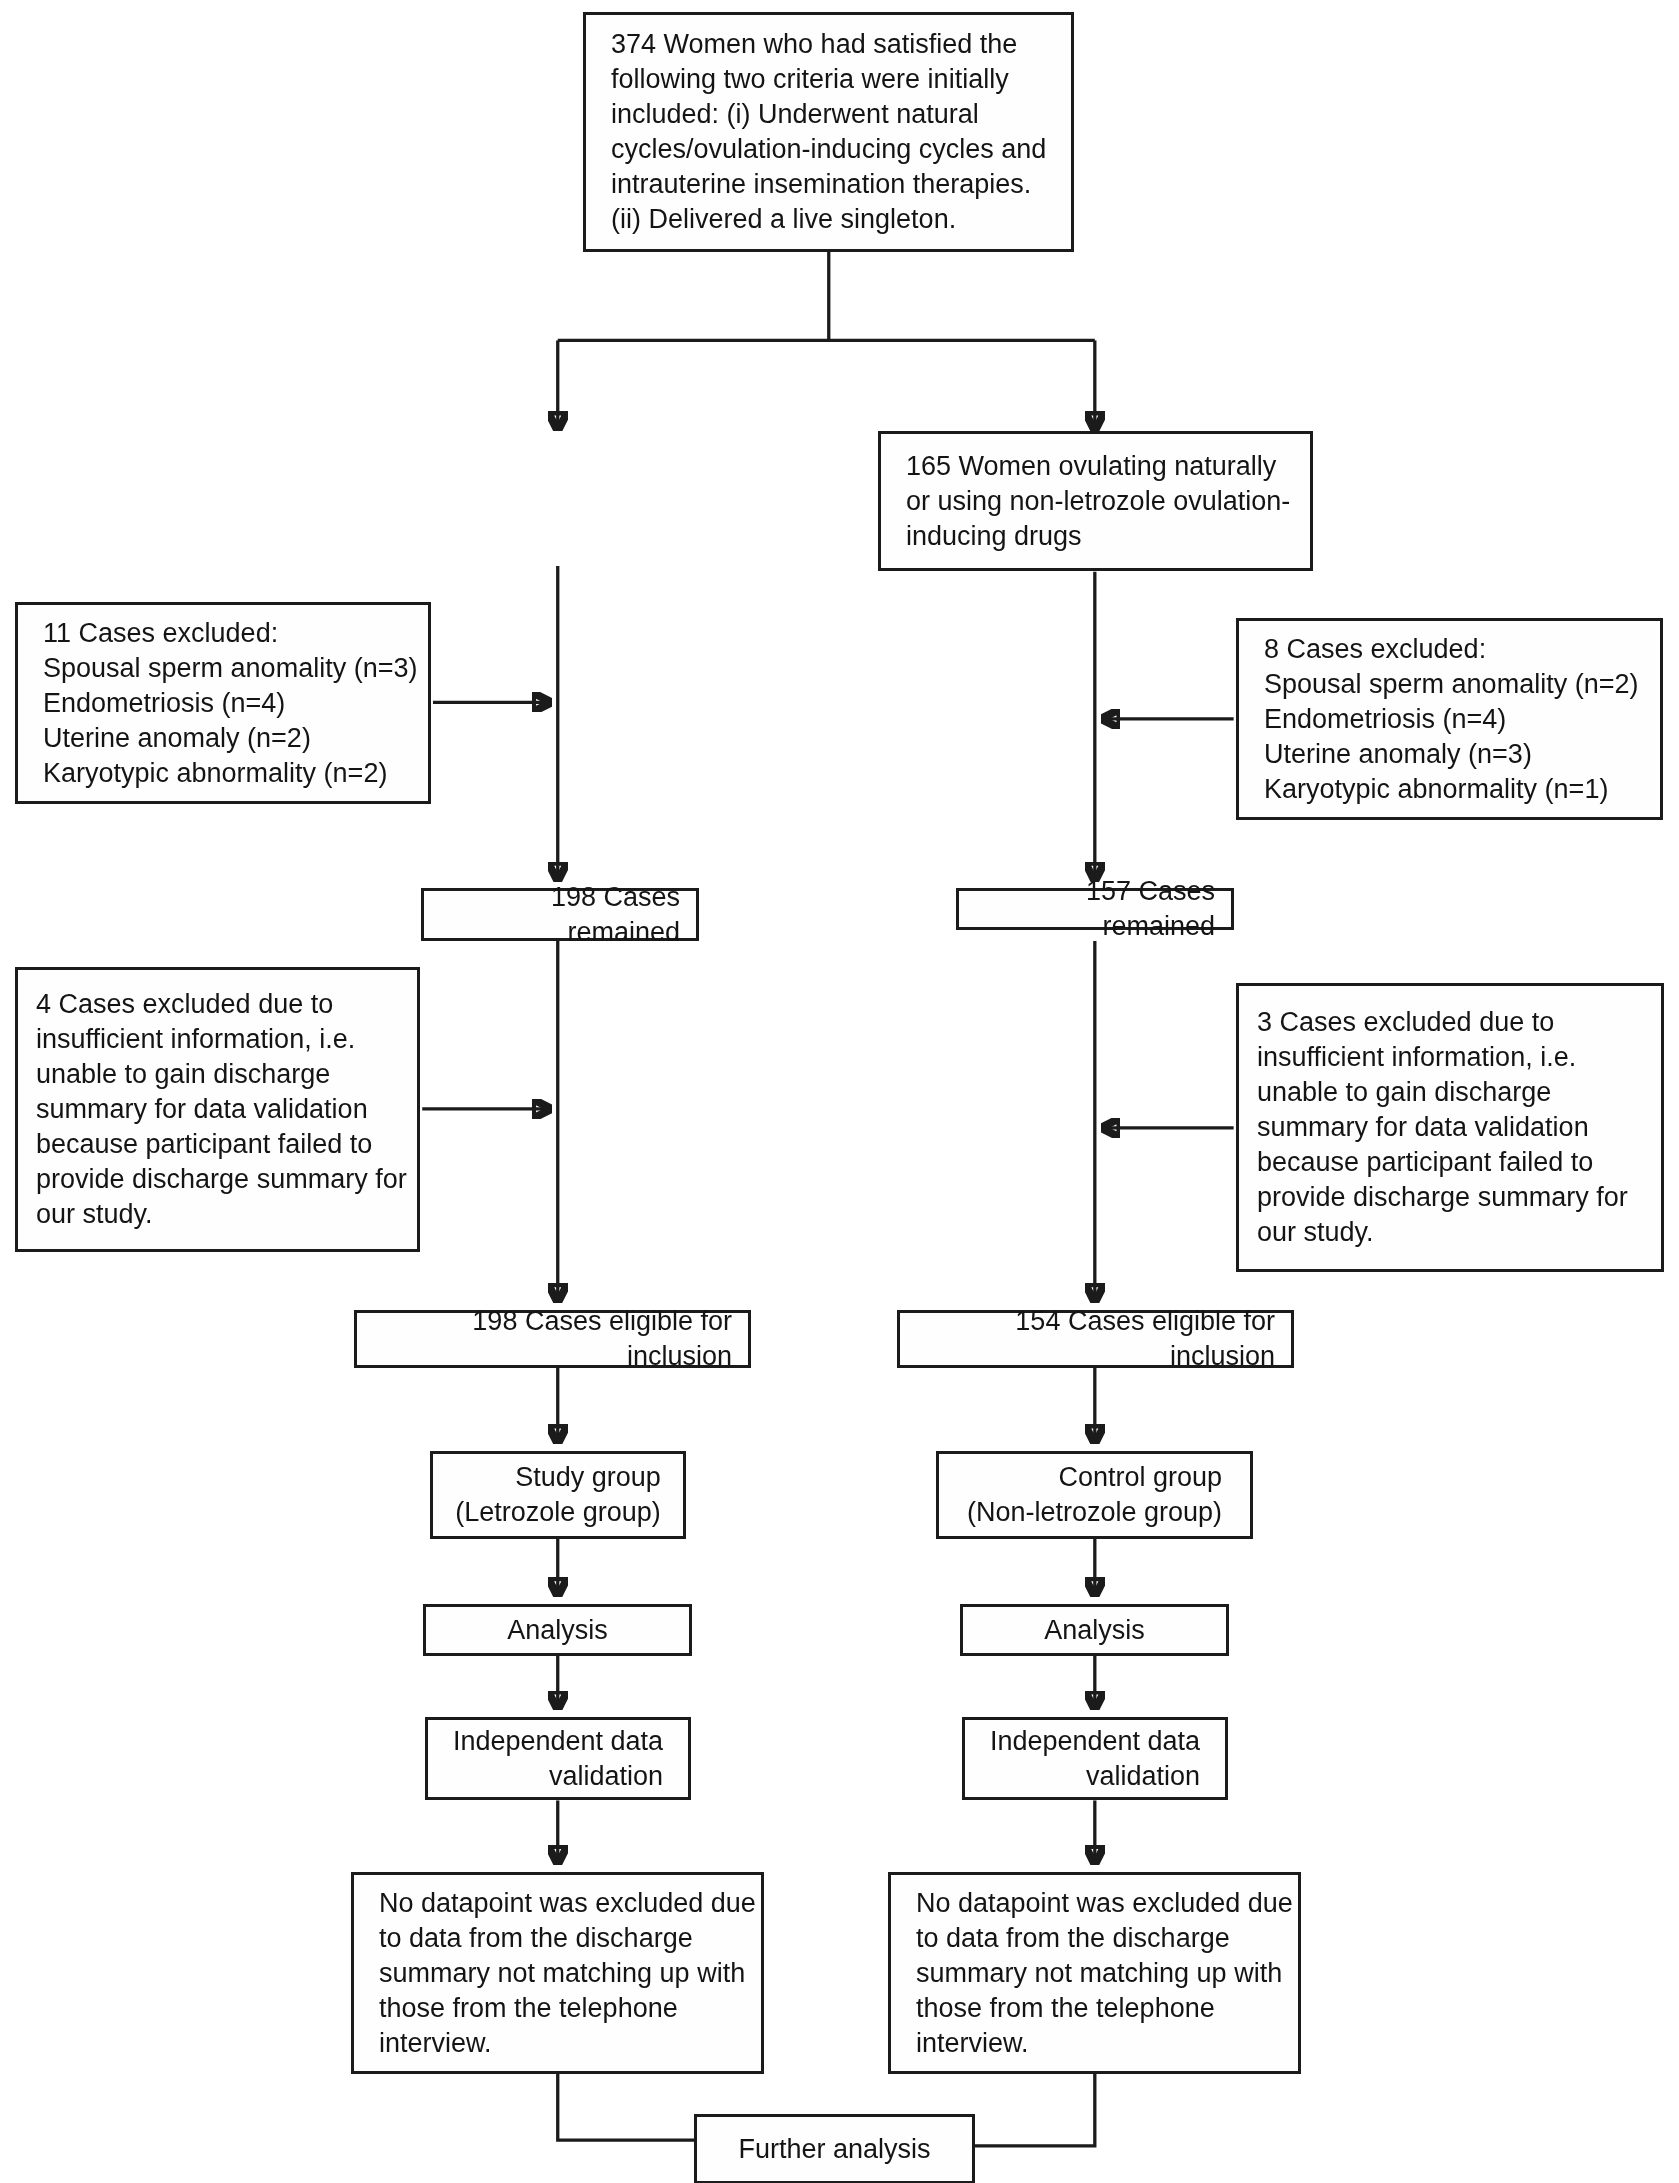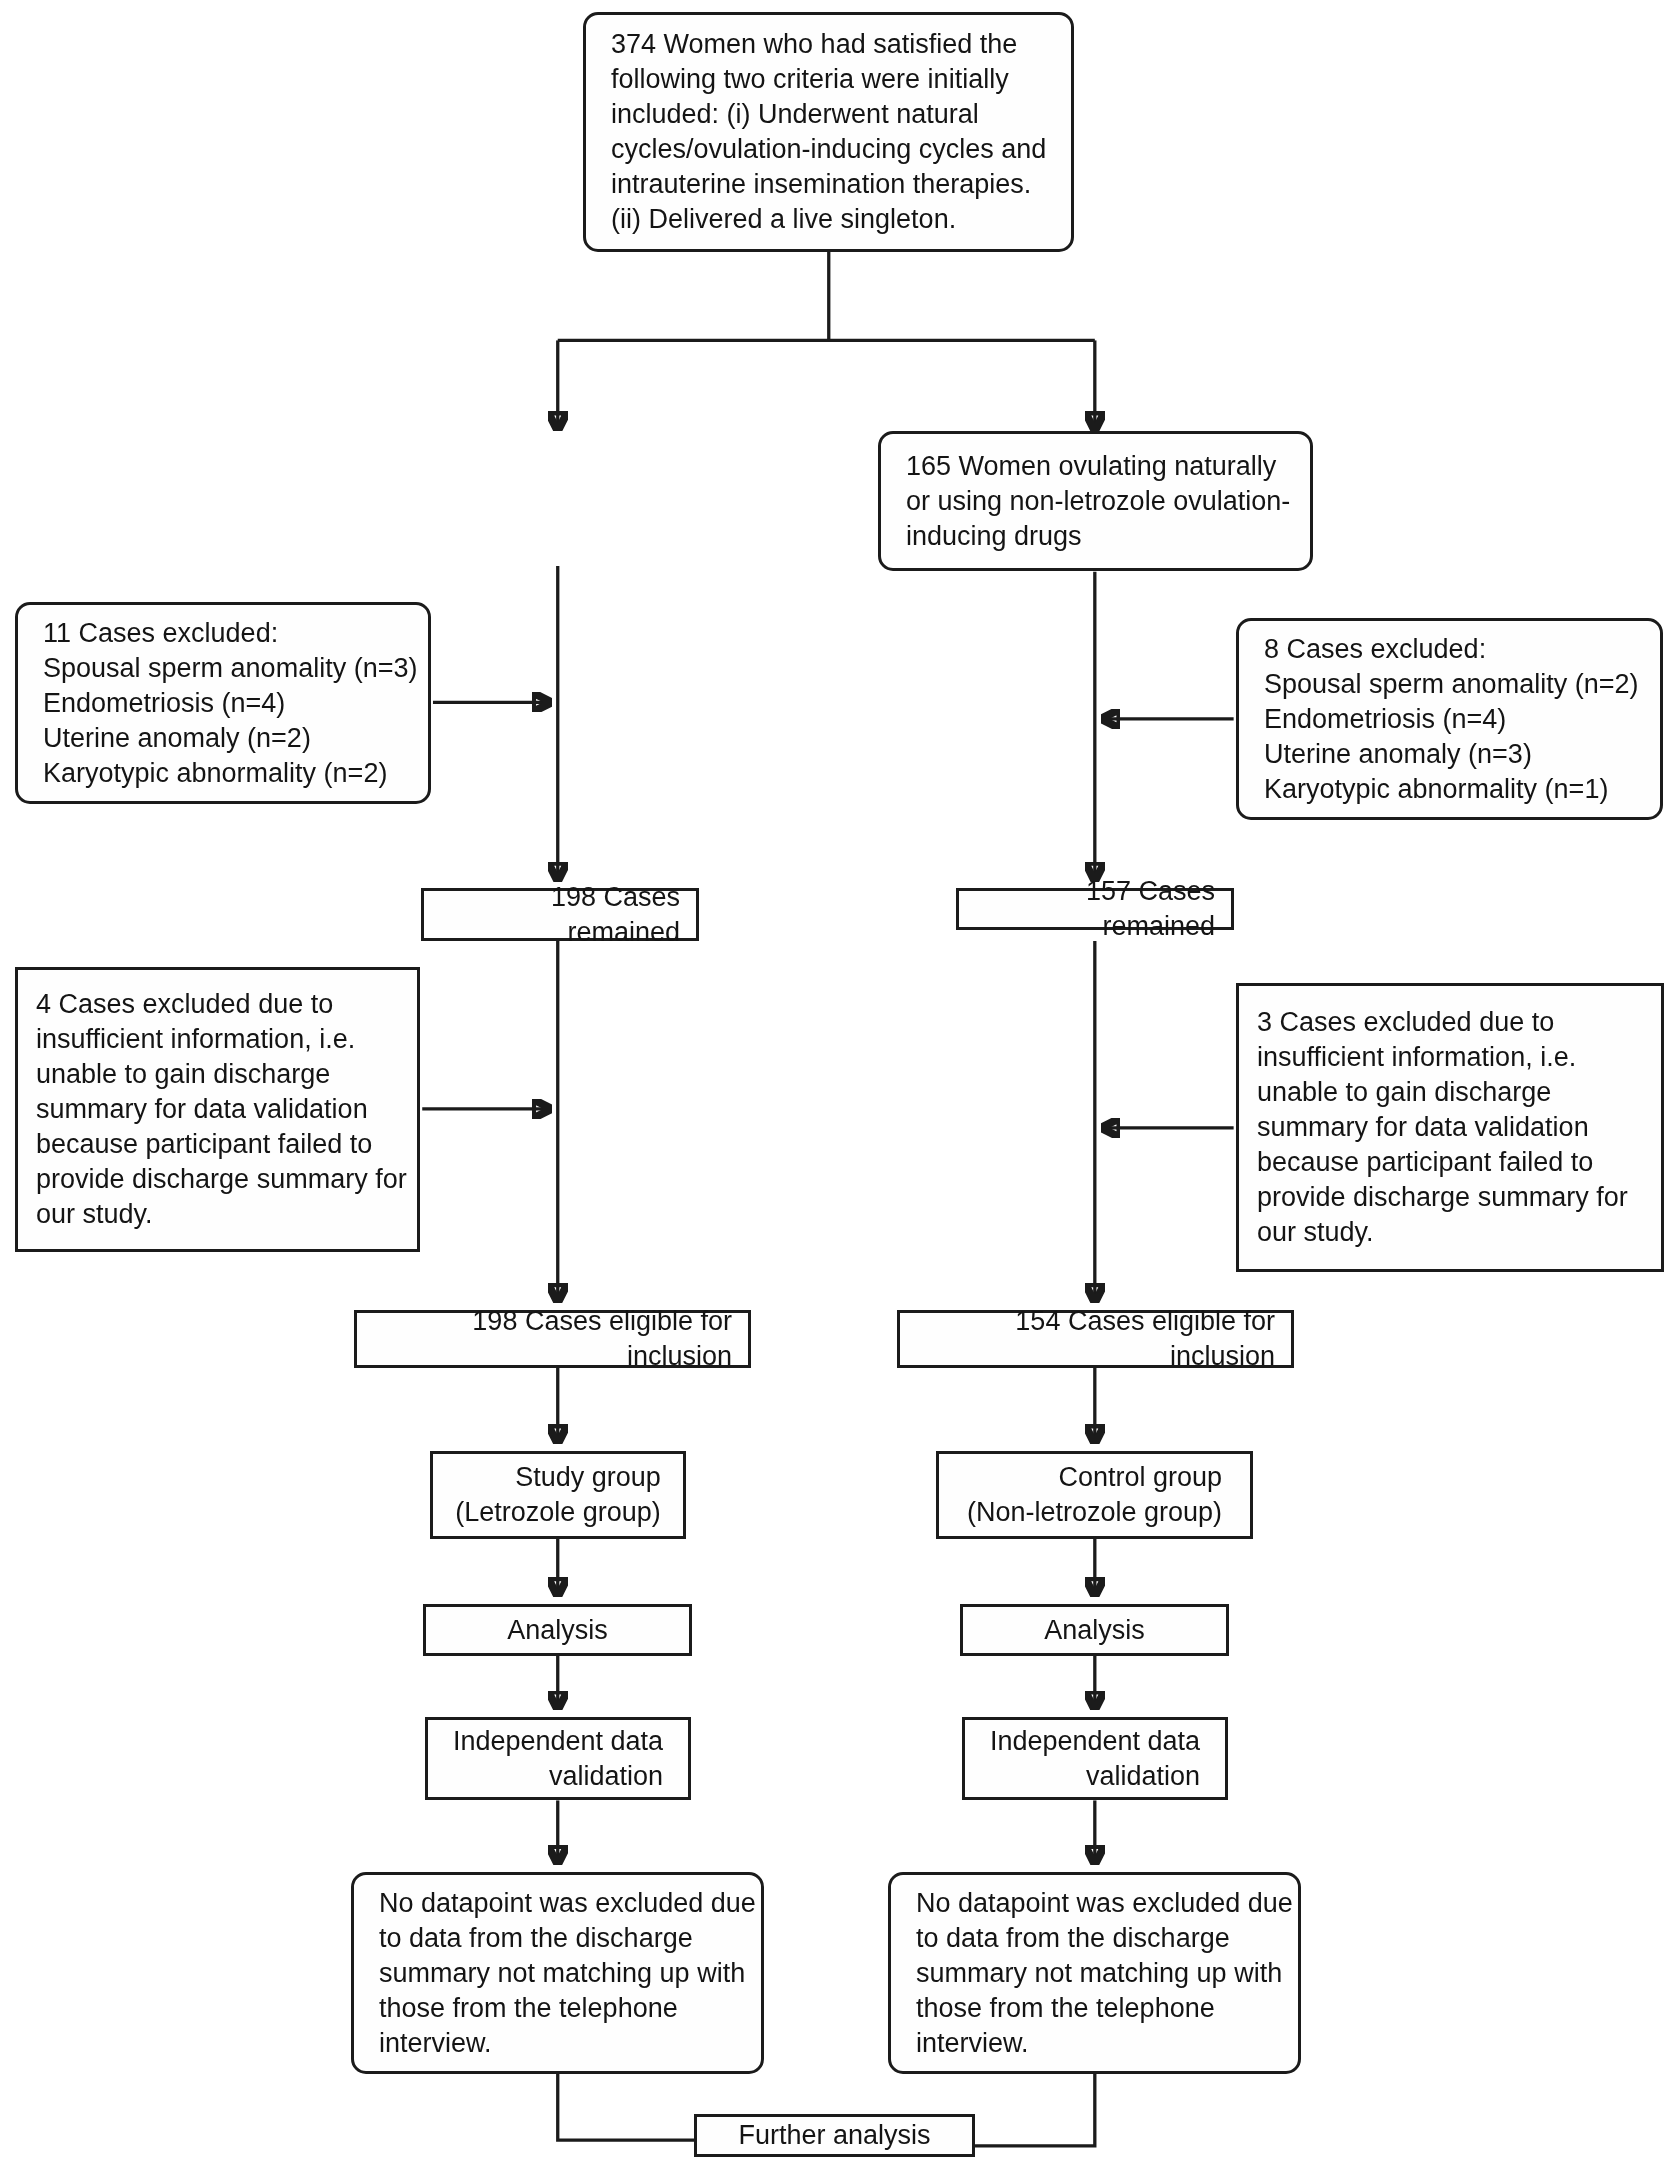--- a/index.html
+++ b/index.html
@@ -26,21 +26,21 @@
     position: absolute;
     box-sizing: border-box;
     border: 3.3px solid #1b1b1b;
     background: #fefefe;
     display: flex;
     align-items: center;
     font-size: 27px;
     line-height: 35px;
     white-space: pre-line;
   }
-  .left   { justify-content: flex-start; text-align: left; padding: 0 5px 0 25px; border-radius: 15px; }
+  .left   { justify-content: flex-start; text-align: left; padding: 0 5px 0 25px; }
   .left-t { justify-content: flex-start; text-align: left; padding: 0 5px 0 18px; }
   .center { justify-content: center; text-align: right; padding: 0 16px; }
 </style>
 </head>
 <body>
 
 <div class="canvas">
 
   <svg class="connectors" viewBox="0 0 2032 2642" xmlns="http://www.w3.org/2000/svg">
     <defs>
@@ -141,16 +141,16 @@
 summary not matching up with
 those from the telephone
 interview.</div>
 
   <div class="node left" style="left:888px; top:1872px; width:413px; height:202px;">No datapoint was excluded due
 to data from the discharge
 summary not matching up with
 those from the telephone
 interview.</div>
 
-  <div class="node center" style="left:694px; top:2114px; width:281px; height:43px;">Further analysis</div>
+  <div class="node center" style="left:694px; top:2114px; width:281px; height:70px;">Further analysis</div>
 
 </div>
 
 
 </body></html>

